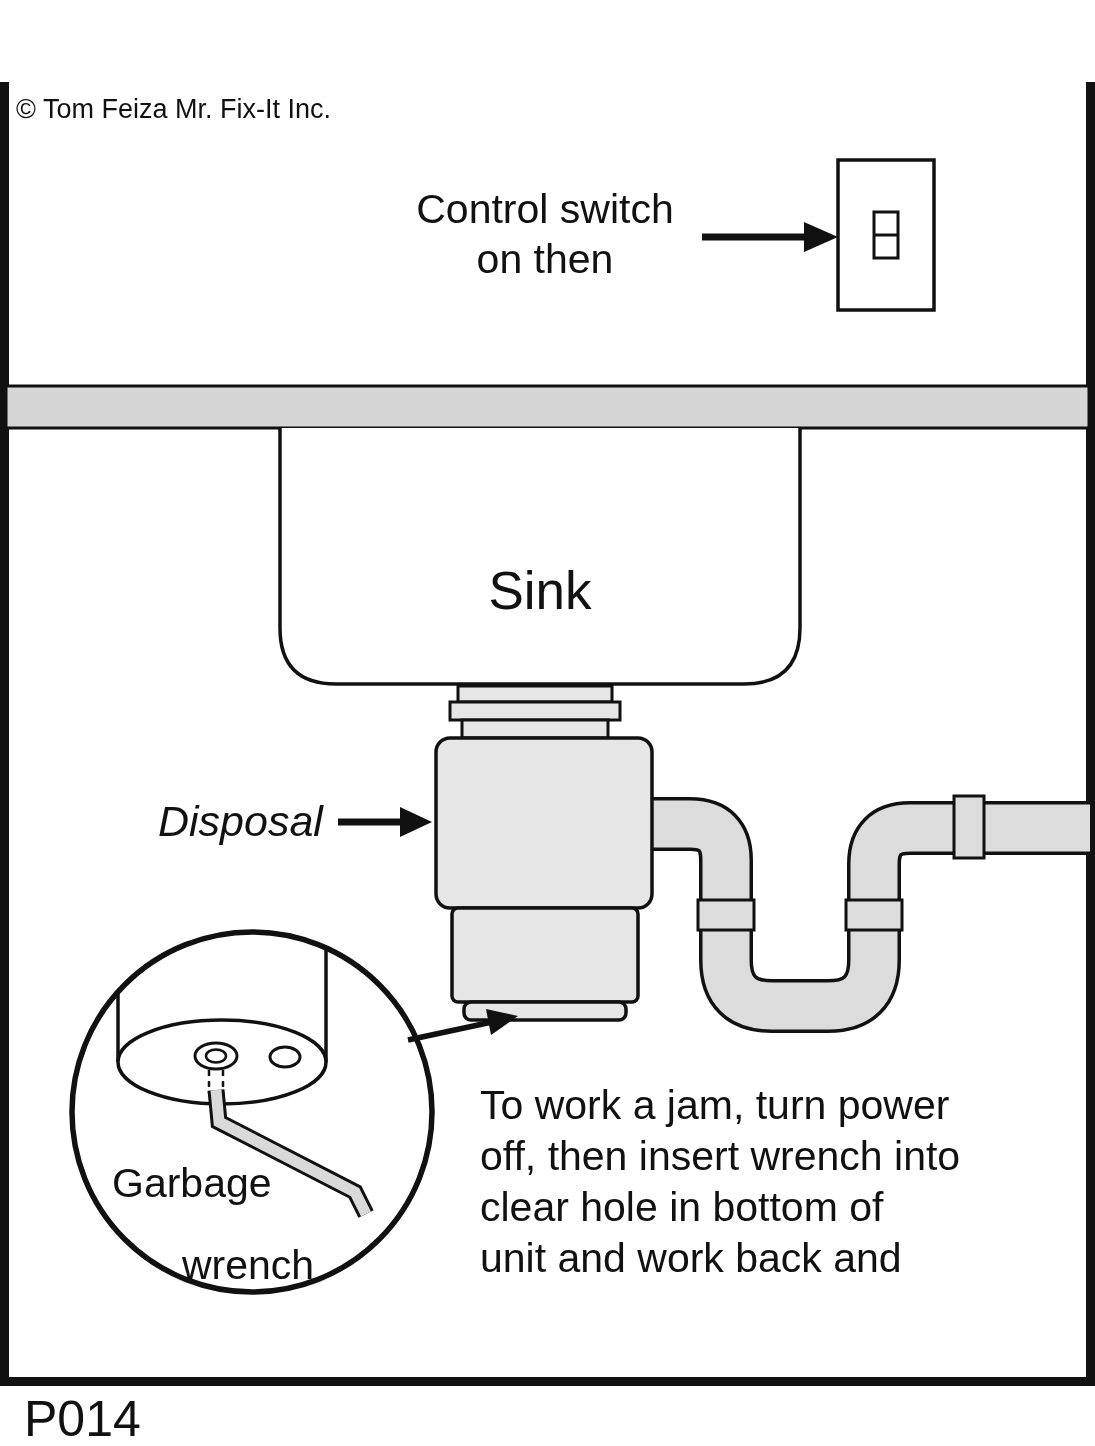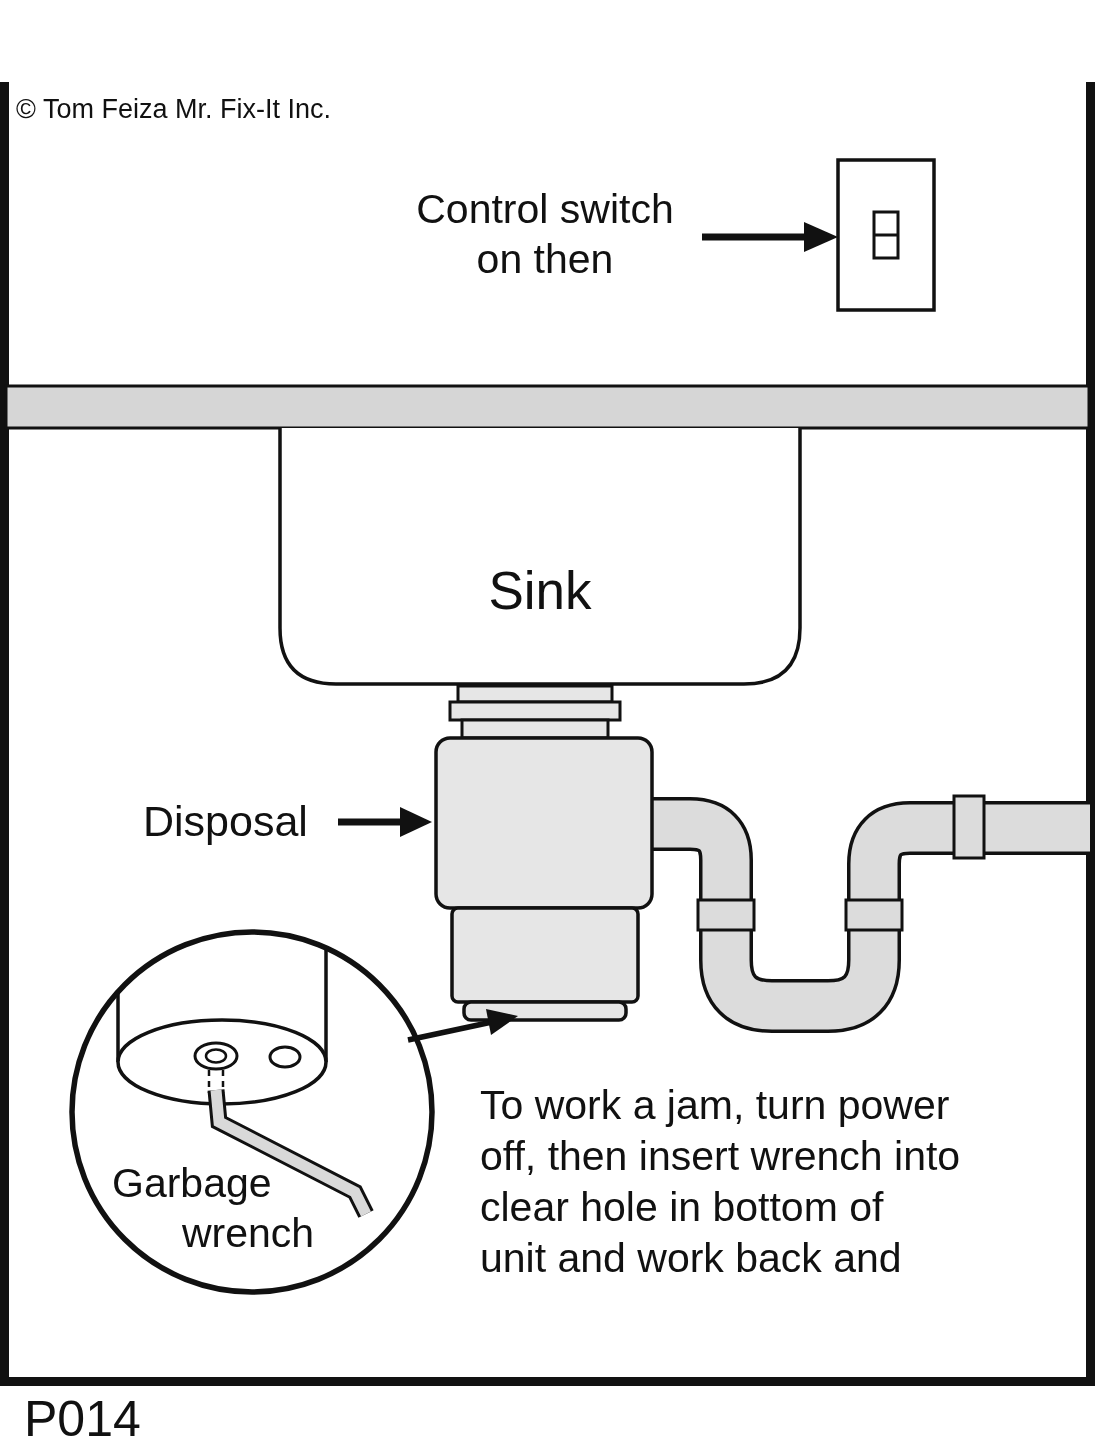--- a/index.html
+++ b/index.html
@@ -8,23 +8,23 @@
   #title-bar{position:absolute;left:0;top:0;width:1095px;height:82px;background:#000;
              display:flex;align-items:center;justify-content:center;}
   #title-bar .t{color:#fff;font-size:57px;font-weight:bold;letter-spacing:-1px;transform:scaleX(.96);}
   #frame{position:absolute;left:0;top:82px;width:1095px;height:1304px;box-sizing:border-box;
          border-left:9px solid #111;border-right:9px solid #111;border-bottom:9px solid #111;}
   svg.art{position:absolute;left:0;top:0;width:1095px;height:1446px;}
   .lbl{position:absolute;line-height:1.18;}
   #copyright{left:16px;top:94px;font-size:27px;}
   #switch-label{left:360px;top:176px;width:370px;text-align:center;font-size:41px;line-height:50px;margin-top:8px;}
   #sink-label{left:440px;top:560px;width:200px;text-align:center;font-size:53px;}
-  #disposal-label{left:143px;top:796px;font-size:43px;}
+  #disposal-label{left:158px;top:796px;font-size:43px;font-style:italic;}
   #service-label{left:112px;top:1158px;font-size:41px;line-height:50px;}
-  #service-label .l2{padding-left:70px;}
+  #service-label .l2{padding-left:70px;margin-top:32px;}
   #instructions{left:480px;top:1080px;width:560px;font-size:41px;line-height:51px;}
   #diagram-code{left:24px;top:1390px;font-size:50px;}
 </style>
 </head>
 <body>
 
 <div id="page">
 
 
   <div id="frame"></div>

